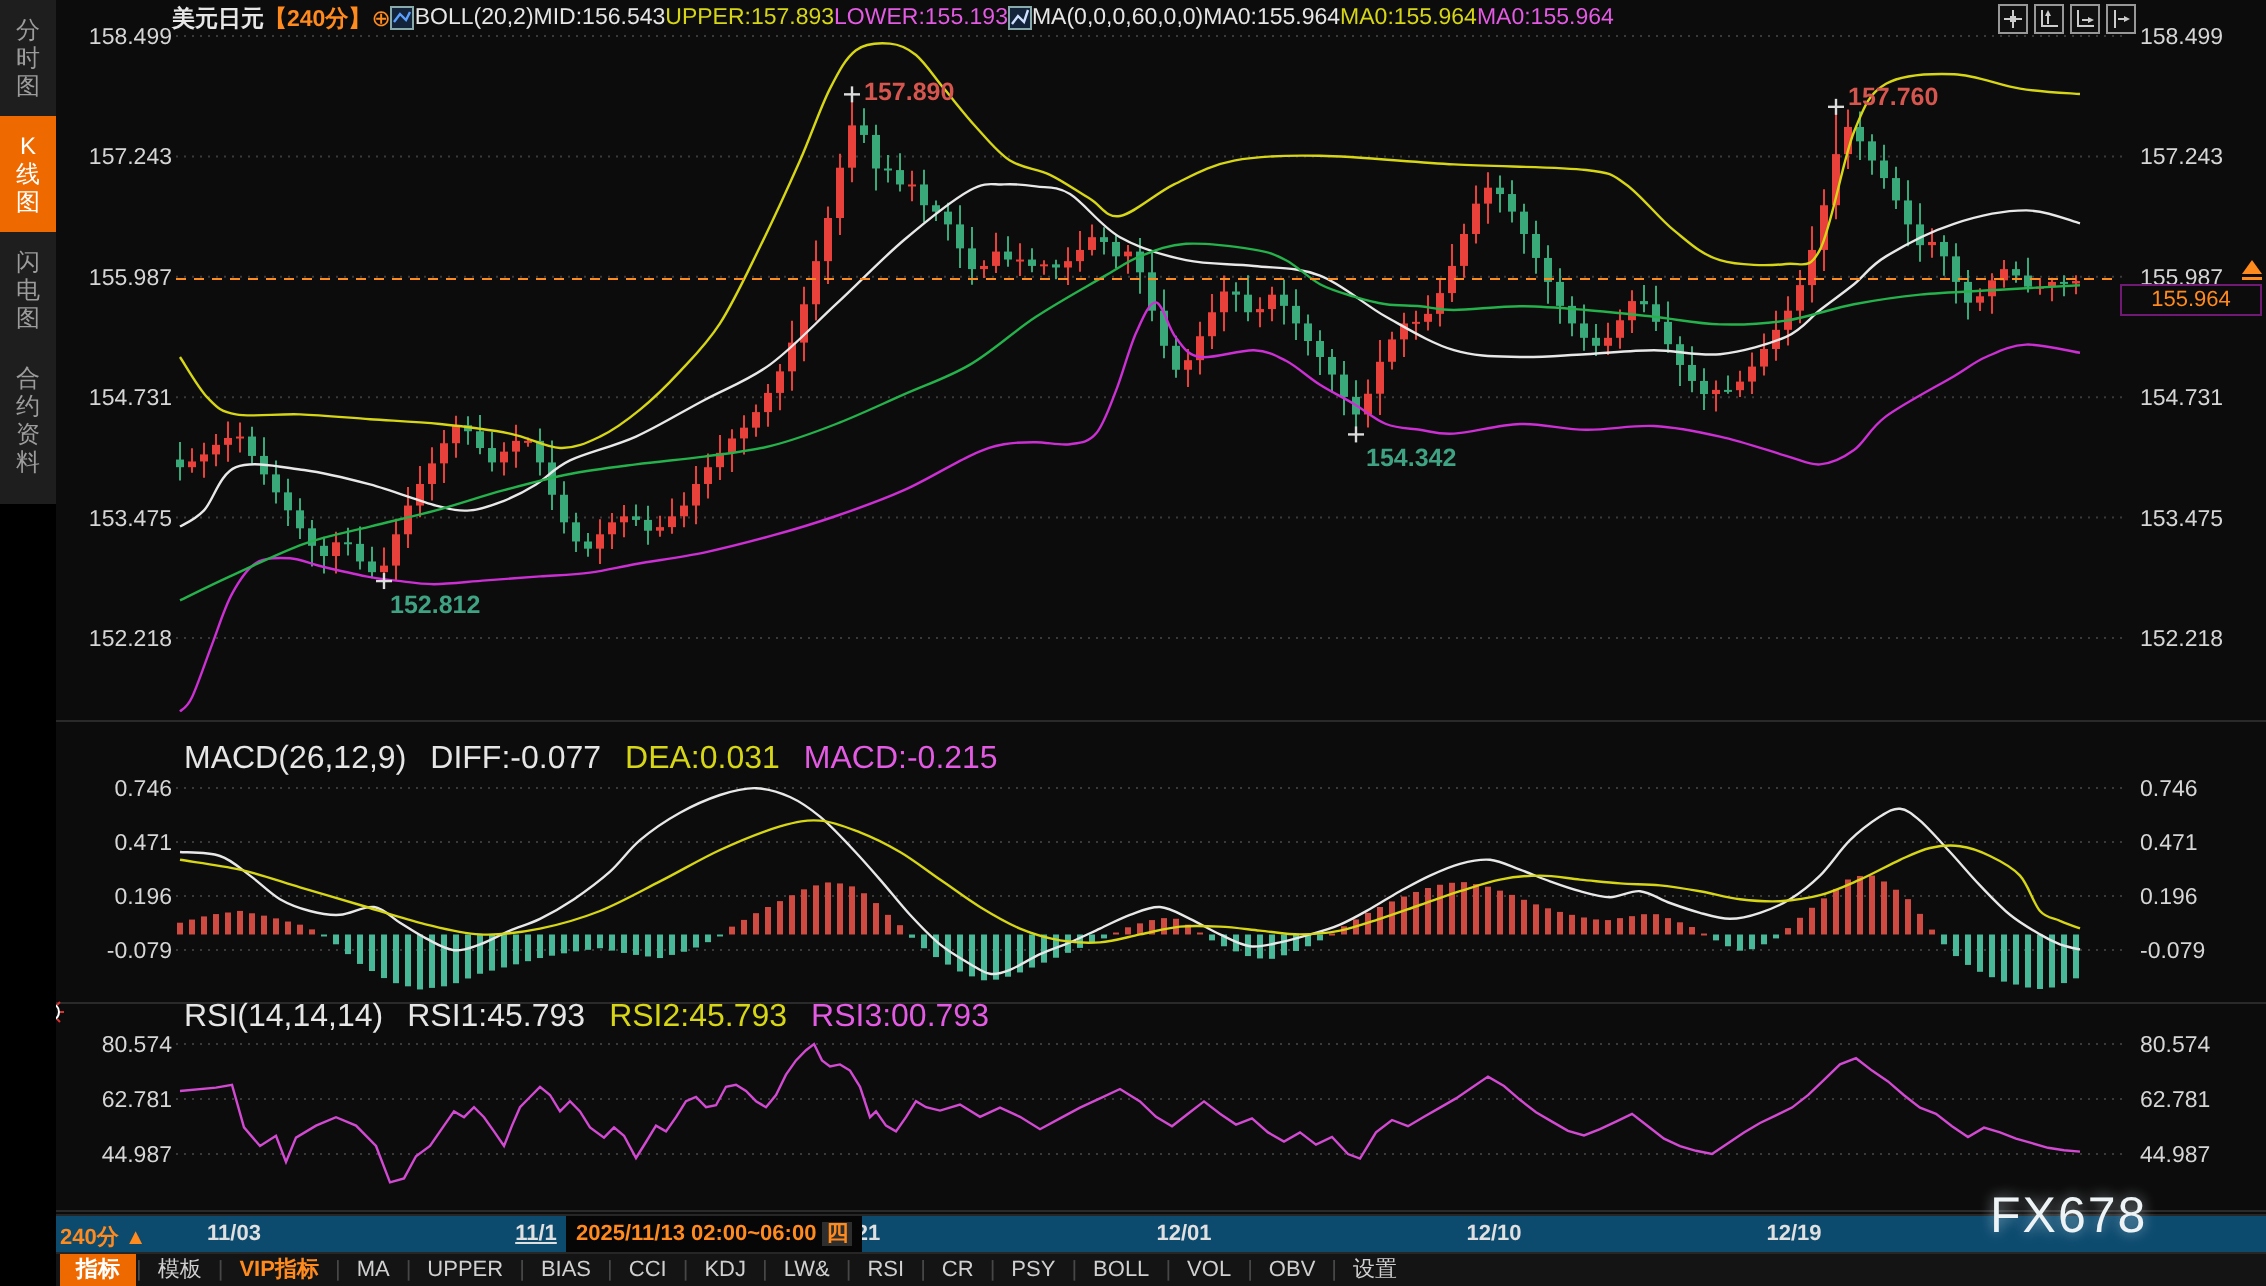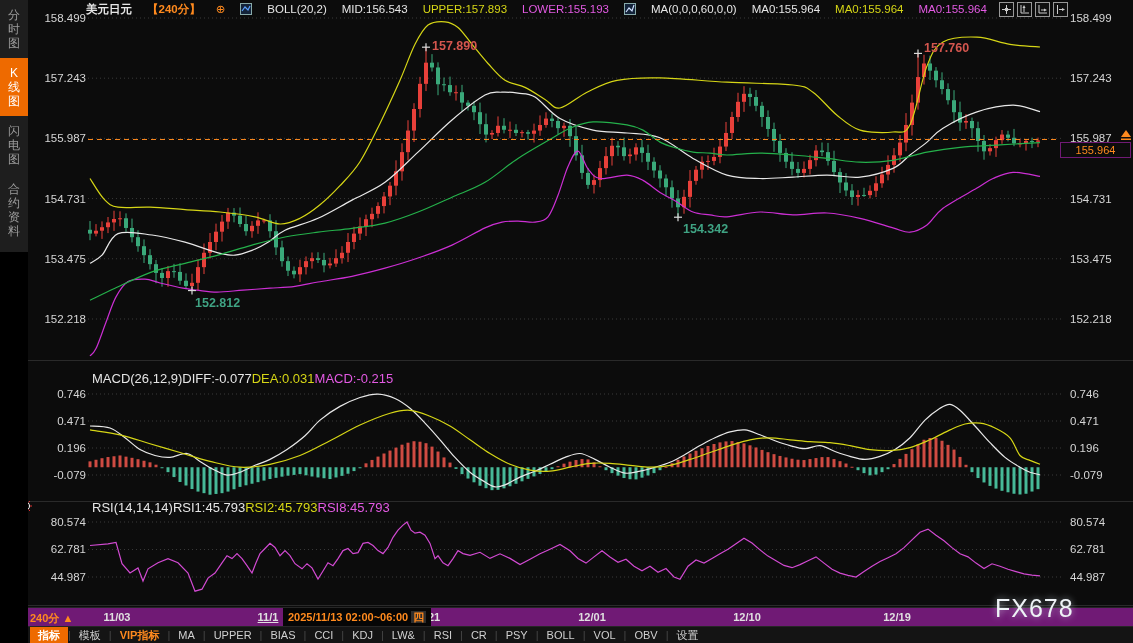--- a/index.html
+++ b/index.html
@@ -1,37 +1,37 @@
 <!DOCTYPE html>
 <html><head>
 <meta charset="utf-8">
 <style>
   html,body{margin:0;padding:0;background:#0c0c0c;}
   body{width:1133px;height:643px;position:relative;overflow:hidden;
        font-family:"Liberation Sans","DejaVu Sans",sans-serif;}
   #chart-svg{position:absolute;left:0;top:0;z-index:1;}
   .t-white{color:#e6e6e6}.t-orange{color:#ff8a1e}.t-yellow{color:#d6d616}.t-magenta{color:#e35ae3}
   .bold{font-weight:bold}
-  .header-bar{position:absolute;left:86px;top:1px;height:16px;display:flex;gap:15px;align-items:center;
+  .header-bar{position:absolute;left:86px;top:1px;height:16px;display:flex;gap:0;align-items:center;
               font-size:11.5px;white-space:nowrap;z-index:5;}
   .mini-icon{display:inline-flex;align-items:center}
   .win-icons{position:absolute;top:2px;left:999px;display:flex;gap:3px;z-index:6;}
   .win-btn{width:13px;height:13px;border:1px solid #989898;background:#101010;display:flex;
            align-items:center;justify-content:center;cursor:pointer}
-  .panel-header{position:absolute;display:flex;font-size:13px;z-index:5;white-space:nowrap}
+  .panel-header{position:absolute;display:flex;gap:12px;font-size:16px;z-index:5;white-space:nowrap}
   .macd-header{left:92px;top:371px}
   .rsi-header{left:92px;top:500px}
   .sidebar{position:absolute;left:0;top:0;width:28px;height:643px;background:#000;z-index:7;}
   .sidebar-inner{background:#1e1e1e;padding-bottom:6px}
   .side-item{width:28px;text-align:center;color:#9c9c9c;font-size:12px;padding:8px 0;cursor:pointer}
   .side-item.active{background:#ee6a00;color:#fff}
   .side-char{display:block;line-height:14px}
   .price-box{position:absolute;left:1060px;top:142px;width:69px;height:14px;border:1px solid #701a75;
              color:#ff8a1e;font-size:11px;line-height:14px;text-align:center;background:#0c0c0c;z-index:5}
-  .time-axis{position:absolute;left:0;top:607px;width:1133px;height:19px;background:#701a75;
+  .time-axis{position:absolute;left:0;top:607px;width:1133px;height:19px;background:#0c4a6e;
              border-top:1px solid #262626;z-index:4;font-size:11px}
   .ta-period{position:absolute;left:30px;top:3px;color:#ff8a1e;font-weight:bold;cursor:pointer}
   .ta-label{position:absolute;top:3px;color:#e0e0e0;font-weight:bold;transform:translateX(-50%);white-space:nowrap}
   .axis-tooltip{position:absolute;left:283px;top:0;height:19px;line-height:19px;background:#060606;
                 padding:0 5px;color:#ff8a1e;white-space:nowrap;z-index:5;font-weight:bold}
   .day-box{background:#2e2e2e;color:#ff8a1e;margin-left:3px;padding:0 2px}
   .toolbar{position:absolute;left:0;top:626px;width:1133px;height:17px;background:#141414;display:flex;
            align-items:center;font-size:11px;z-index:5;padding-left:30px;box-sizing:border-box;border-top:1px solid #262626}
   .tb-item{color:#d0d0d0;padding:0 8px;cursor:pointer;line-height:17px;white-space:nowrap}
   .tb-item.active{background:#ee6a00;color:#fff;font-weight:bold}
@@ -692,21 +692,21 @@
   <span class="t-white">MACD(26,12,9)</span>
   <span class="t-white">DIFF:-0.077</span>
   <span class="t-yellow">DEA:0.031</span>
   <span class="t-magenta">MACD:-0.215</span>
 </div>
 
 <div class="panel-header rsi-header">
   <span class="t-white">RSI(14,14,14)</span>
   <span class="t-white">RSI1:45.793</span>
   <span class="t-yellow">RSI2:45.793</span>
-  <span class="t-magenta">RSI8:45.793</span>
+  <span class="t-magenta">RSI3:00.793</span>
 </div>
 
 <div class="sun">
   <svg width="14" height="14">
     <circle cx="7" cy="7" r="3" fill="#e03030"></circle>
     <circle cx="7" cy="7" r="4.5" fill="none" stroke="#fff" stroke-width="1"></circle>
     <g stroke="#e03030" stroke-width="1">
       <line x1="7" y1="0" x2="7" y2="2"></line>
         <line x1="7" y1="12" x2="7" y2="14"></line>
       <line x1="0" y1="7" x2="2" y2="7"></line>

